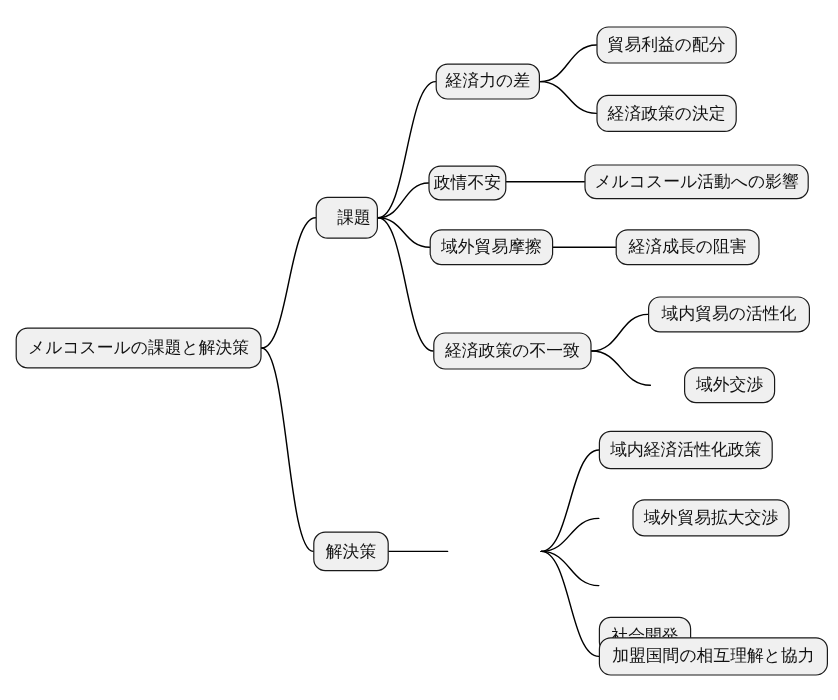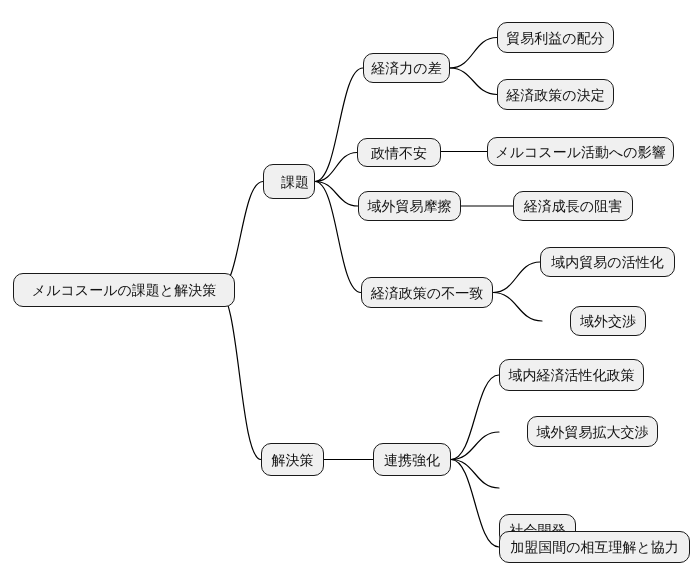--- a/index.html
+++ b/index.html
@@ -65,41 +65,41 @@
     <path d="M461,206 L513,206"></path>
     <path d="M493,292.5 C516.5,292.5 516.5,262 540,262"></path>
     <path d="M493,292.5 C517.5,292.5 517.5,321 542,321"></path>
     <path d="M324,459.5 L373,459.5"></path>
     <path d="M451,459.5 C475,459.5 475,375 499,375"></path>
     <path d="M451,459.5 C475,459.5 475,432 499,432"></path>
     <path d="M451,459.5 C475,459.5 475,488 499,488"></path>
     <path d="M451,459.5 C475,459.5 475,547 499,547"></path>
   </svg>
 
-  <div class="node" style="left:13px; top:273px; width:222px; height:34px;text-align:right;">
+  <div class="node" style="left:13px; top:273px; width:205px; height:34px;text-align:right;">
     <span>メルコスールの課題と解決策</span>
   </div>
 
   <div class="node" style="left:263px; top:164px; width:52px; height:35px;padding-left:12px;">
     <span>課題</span>
   </div>
 
   <div class="node" style="left:363px; top:53px; width:87px; height:30px;">
     <span>経済力の差</span>
   </div>
 
   <div class="node" style="left:497px; top:22px; width:117px; height:31px;">
     <span>貿易利益の配分</span>
   </div>
 
   <div class="node" style="left:497px; top:79px; width:117px; height:31px;">
     <span>経済政策の決定</span>
   </div>
 
-  <div class="node" style="left:357px; top:138px; width:84px; height:29px;">
+  <div class="node" style="left:357px; top:138px; width:65px; height:29px;">
     <span>政情不安</span>
   </div>
 
   <div class="node" style="left:487px; top:137px; width:187px; height:29px;text-align:right;">
     <span>メルコスール活動への影響</span>
   </div>
 
   <div class="node" style="left:358px; top:191px; width:103px; height:30px;">
     <span>域外貿易摩擦</span>
   </div>
@@ -117,23 +117,20 @@
   </div>
 
   <div class="node" style="left:542px; top:306px; width:76px; height:30px;margin-left:28px;">
     <span>域外交渉</span>
   </div>
 
   <div class="node" style="left:261px; top:443px; width:63px; height:33px;">
     <span>解決策</span>
   </div>
 
-  <div class="node" style="left:373px; top:443px; width:78px; height:33px;">
-    <span>連携強化</span>
-  </div>
 
   <div class="node" style="left:499px; top:359px; width:145px; height:32px;">
     <span>域内経済活性化政策</span>
   </div>
 
   <div class="node" style="left:527px; top:416px; width:131px; height:31px;">
     <span>域外貿易拡大交渉</span>
   </div>
 
   <div class="node" style="left:499px; top:473px; width:77px; height:31px;margin-top:41px;">

